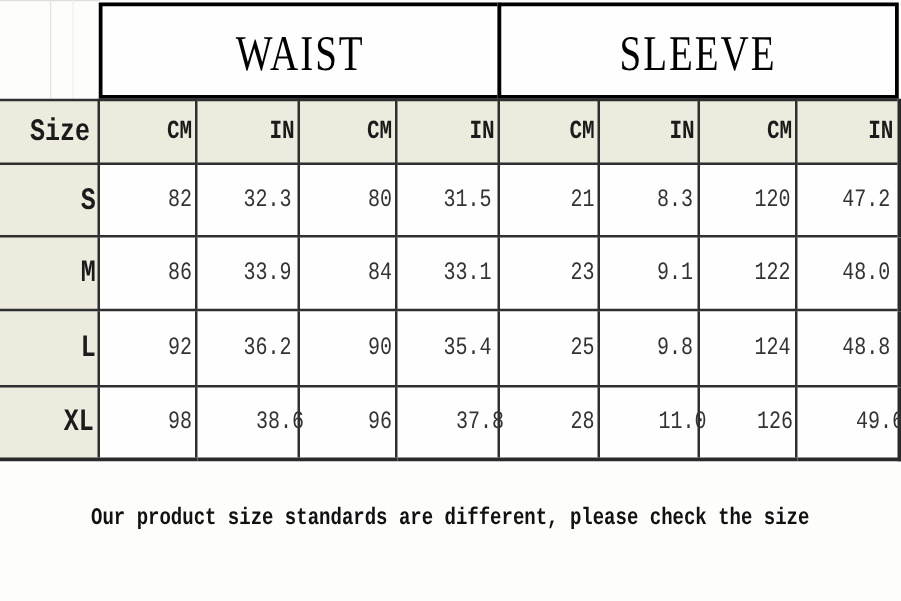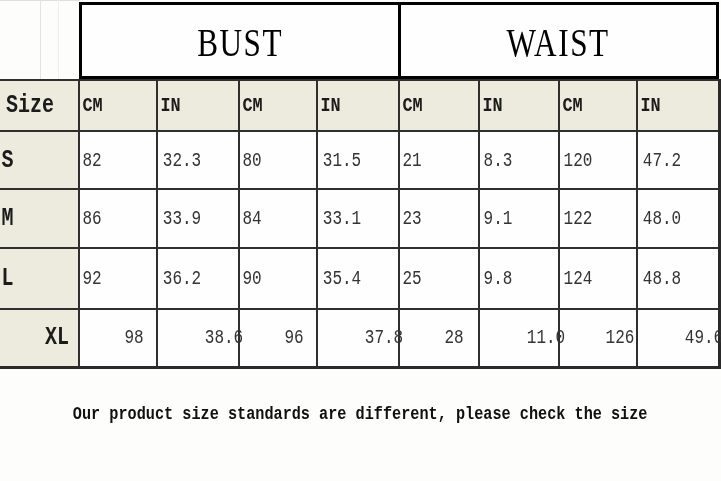--- a/index.html
+++ b/index.html
@@ -30,21 +30,21 @@
     padding-top:4px;
   }
 
   
   table.szt{
     position:absolute;left:0;top:79px;width:720px;
     border-collapse:collapse;table-layout:fixed;
   }
   table.szt td{
     border:2px solid #2f2f2f;background:#fefefe;
-    text-align:left;vertical-align:middle;padding:0;
+    text-align:right;vertical-align:middle;padding:0;
     color:#2d2d2d;
   }
   table.szt td.first{border-left:none;}
   table.szt td.lastc{border-right:3px solid #2a2a2a;}
   table.szt tr.lastr td{border-bottom:3px solid #2a2a2a;padding-left:42px;}
   table.szt td.beige{background:#edebde;}
   .n{display:inline-block;transform:scaleX(0.8);white-space:nowrap;}
   .unit{font-weight:bold;font-size:21px;color:#1b1b1b;}
   .sizelab{font-weight:bold;font-size:25px;color:#1b1b1b;}
   .val{font-size:20px;color:#333;}
@@ -58,24 +58,24 @@
 </style>
 </head>
 <body>
 
 <div class="ghost-h"></div>
 <div class="ghost-v"></div>
 <div class="ghost-v2"></div>
 
 <div class="mhead">
   <div class="hcell">
-      <span class="hd">BUST</span>
+      <span class="hd">WAIST</span>
     </div>
   <div class="hcell">
-      <span class="hd">WAIST</span>
+      <span class="hd">SLEEVE</span>
     </div>
 </div>
 
 <table class="szt">
   <colgroup>
     <col style="width:79px">
       <col style="width:78px">
       <col style="width:82px">
     <col style="width:78px">
       <col style="width:82px">

